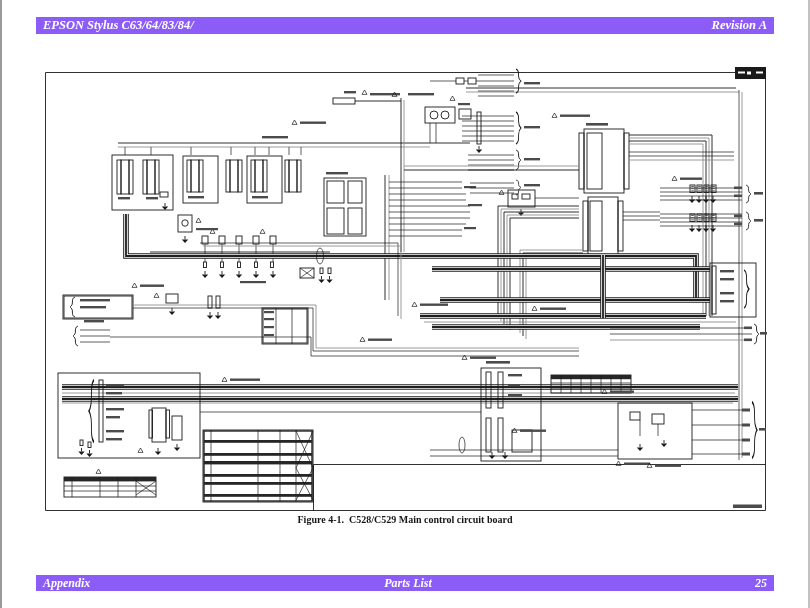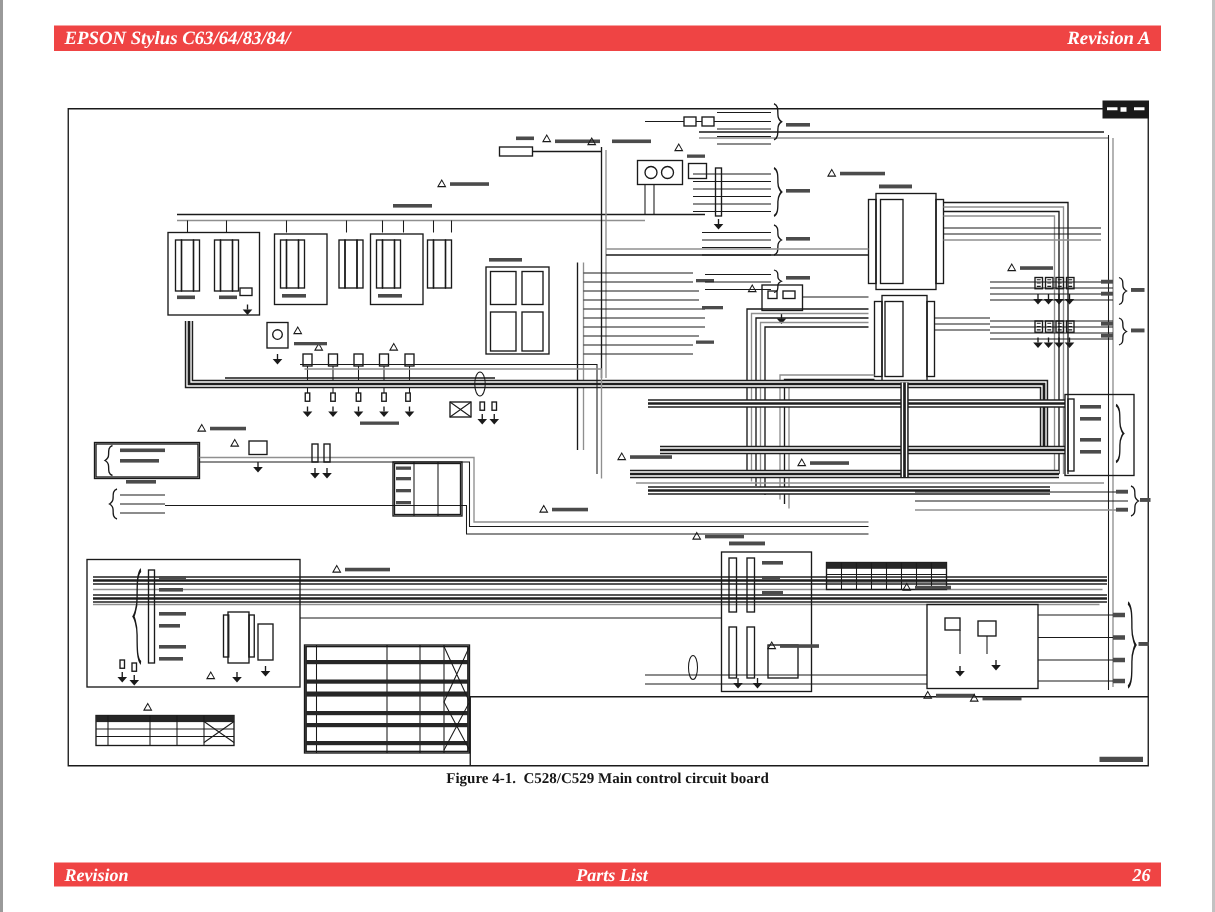--- a/index.html
+++ b/index.html
@@ -3,21 +3,21 @@
 <meta charset="utf-8">
 <style>
   html,body{margin:0;padding:0;}
   body{
     width:810px;height:608px;position:relative;background:#ffffff;
     font-family:"Liberation Serif", serif;overflow:hidden;
   }
   .edge-l{position:absolute;left:0;top:0;width:2px;height:608px;background:#9a9a9a;}
   .edge-r{position:absolute;left:808px;top:0;width:2px;height:608px;background:#c2c2c2;}
   .bar{
-    position:absolute;left:36px;width:738px;height:17px;background:#ef4444;
+    position:absolute;left:36px;width:738px;height:17px;background:#8b5cf6;
     color:#fff;display:flex;align-items:center;justify-content:space-between;
     padding:0 7px;box-sizing:border-box;
     font-style:italic;font-weight:bold;font-size:12.5px;line-height:17px;
   }
   .bar.header{top:17px;}
   .bar.footer{top:575px;height:16px;font-size:12px;}
   .bar .c{position:absolute;left:6px;right:0;text-align:center;}
   .bar .z{position:relative;z-index:1;}
   .caption{
     position:absolute;left:0;top:514px;width:810px;text-align:center;
@@ -468,16 +468,16 @@
     <use href="#dlt" x="512" y="428"></use>
       <rect x="520" y="429.5" width="26" height="2.4" class="sm"></rect>
     <use href="#dlt" x="392" y="92"></use>
     <rect x="408" y="93" width="26" height="2.4" class="sm"></rect>
   </g>
 </svg>
 
 <div class="caption">Figure 4-1.&nbsp; C528/C529 Main control circuit board</div>
 
 <div class="bar footer">
-  <span class="z">Revision</span>
+  <span class="z">Appendix</span>
   <span class="c">Parts List</span>
-  <span class="z">26</span>
+  <span class="z">25</span>
 </div>
 
 </body></html>

